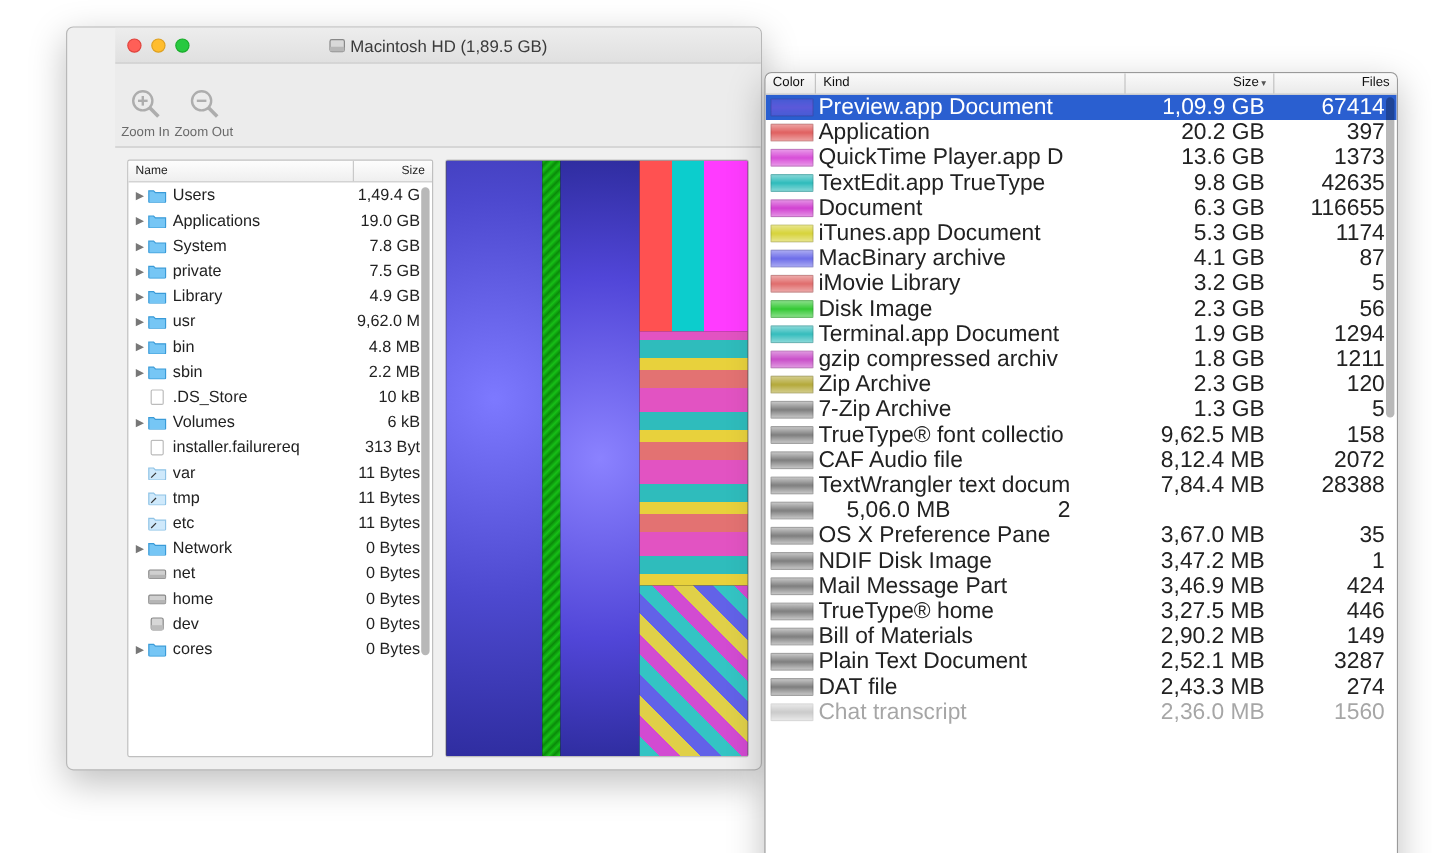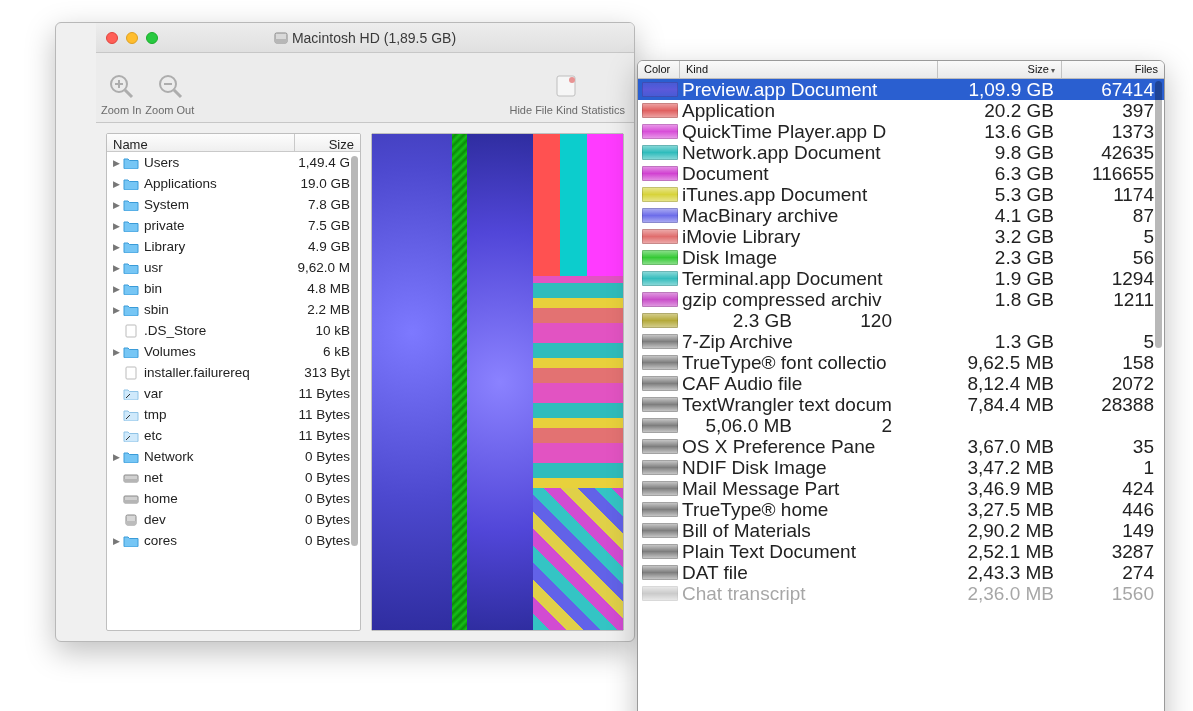--- a/index.html
+++ b/index.html
@@ -78,21 +78,21 @@
     display:flex;
     flex-direction:column;
     overflow:hidden;
     position:relative;
   }
   .tree-head {
     display:flex;
     height:18px;
     background: linear-gradient(#fdfdfd,#efefef);
     border-bottom:1px solid #c9c9c9;
-    font-size:13px;
+    font-size:10px;
     color:#222;
   }
   .tree-head .col-name { flex:1; padding:3px 6px; border-right:1px solid #c9c9c9;}
   .tree-head .col-size { width:65px; padding:3px 6px; text-align:right;}
   .tree-rows { flex:1; overflow:hidden; }
   .tree-row {
     display:flex;
     height:21px;
     align-items:center;
     font-size:13.5px;
@@ -207,27 +207,20 @@
     </div>
     <div class="tool">
       <svg width="28" height="28">
         <circle cx="12" cy="12" r="8" fill="none" stroke="#7a7a7a" stroke-width="2"></circle>
         <line x1="18" y1="18" x2="25" y2="25" stroke="#7a7a7a" stroke-width="3"></line>
         <line x1="8" y1="12" x2="16" y2="12" stroke="#7a7a7a" stroke-width="2"></line>
       </svg>
       <span class="tool-label">Zoom Out</span>
     </div>
     <div class="spacer"></div>
-    <div class="tool">
-      <svg width="26" height="28">
-        <rect x="3" y="4" width="18" height="20" rx="2" fill="#fff" stroke="#999"></rect>
-        <circle cx="18" cy="8" r="3" fill="#e64c4c"></circle>
-      </svg>
-      <span class="tool-label">Hide File Kind Statistics</span>
-    </div>
   </div>
 
   <div class="main-body">
 
     <div class="tree-panel">
       <div class="tree-head">
         <div class="col-name">Name</div>
         <div class="col-size">Size</div>
       </div>
       <div class="tree-rows" id="tree-rows">
@@ -469,21 +462,21 @@
         <span class="s-files">397</span>
       </div>
       <div class="stat-row">
         <span class="swatch" style="background:linear-gradient(#d84ed899,#d84ed8,#d84ed899)"></span>
         <span class="s-kind">QuickTime Player.app D</span>
         <span class="s-size">13.6 GB</span>
         <span class="s-files">1373</span>
       </div>
       <div class="stat-row">
         <span class="swatch" style="background:linear-gradient(#2fbcbc99,#2fbcbc,#2fbcbc99)"></span>
-        <span class="s-kind">Network.app Document</span>
+        <span class="s-kind">TextEdit.app TrueType</span>
         <span class="s-size">9.8 GB</span>
         <span class="s-files">42635</span>
       </div>
       <div class="stat-row">
         <span class="swatch" style="background:linear-gradient(#d142d199,#d142d1,#d142d199)"></span>
         <span class="s-kind">Document</span>
         <span class="s-size">6.3 GB</span>
         <span class="s-files">116655</span>
       </div>
       <div class="stat-row">
@@ -517,20 +510,21 @@
         <span class="s-files">1294</span>
       </div>
       <div class="stat-row">
         <span class="swatch" style="background:linear-gradient(#c94fc999,#c94fc9,#c94fc999)"></span>
         <span class="s-kind">gzip compressed archiv</span>
         <span class="s-size">1.8 GB</span>
         <span class="s-files">1211</span>
       </div>
       <div class="stat-row">
         <span class="swatch" style="background:linear-gradient(#b4a93a99,#b4a93a,#b4a93a99)"></span>
+        <span class="s-kind">Zip Archive</span>
         <span class="s-size">2.3 GB</span>
         <span class="s-files">120</span>
       </div>
       <div class="stat-row">
         <span class="swatch" style="background:linear-gradient(#c5c5c5,#7e7e7e,#c5c5c5)"></span>
         <span class="s-kind">7-Zip Archive</span>
         <span class="s-size">1.3 GB</span>
         <span class="s-files">5</span>
       </div>
       <div class="stat-row">

